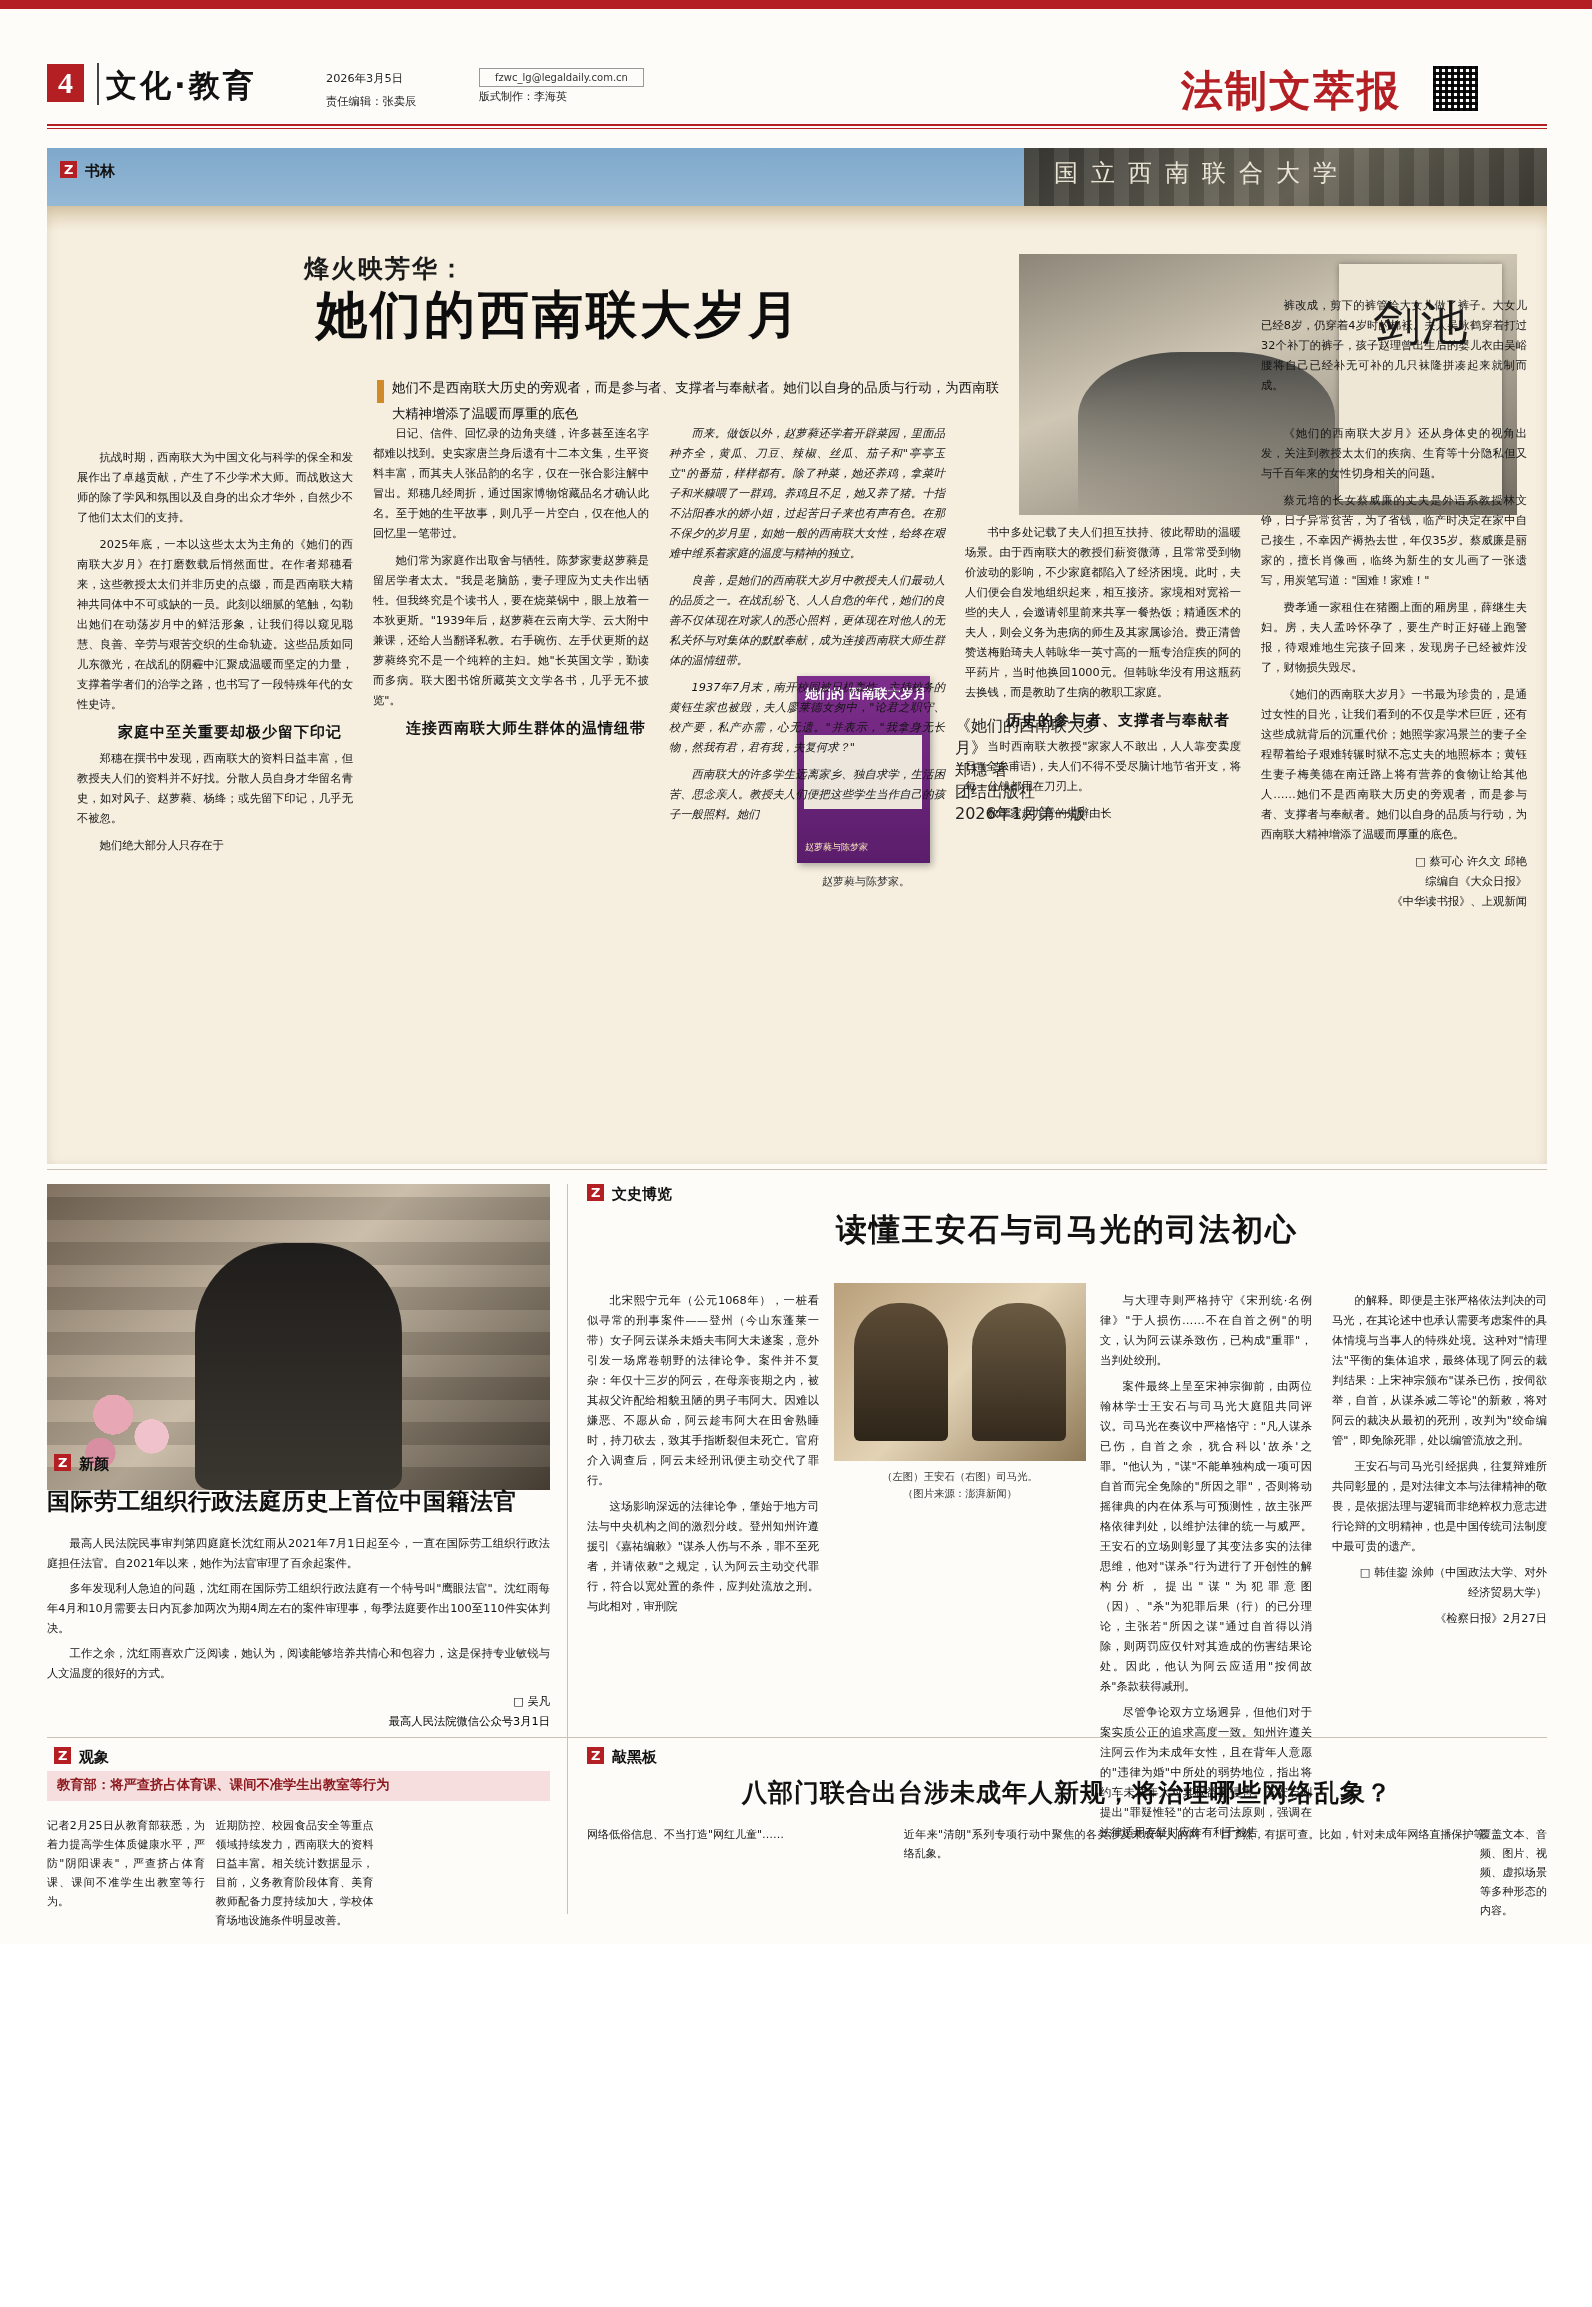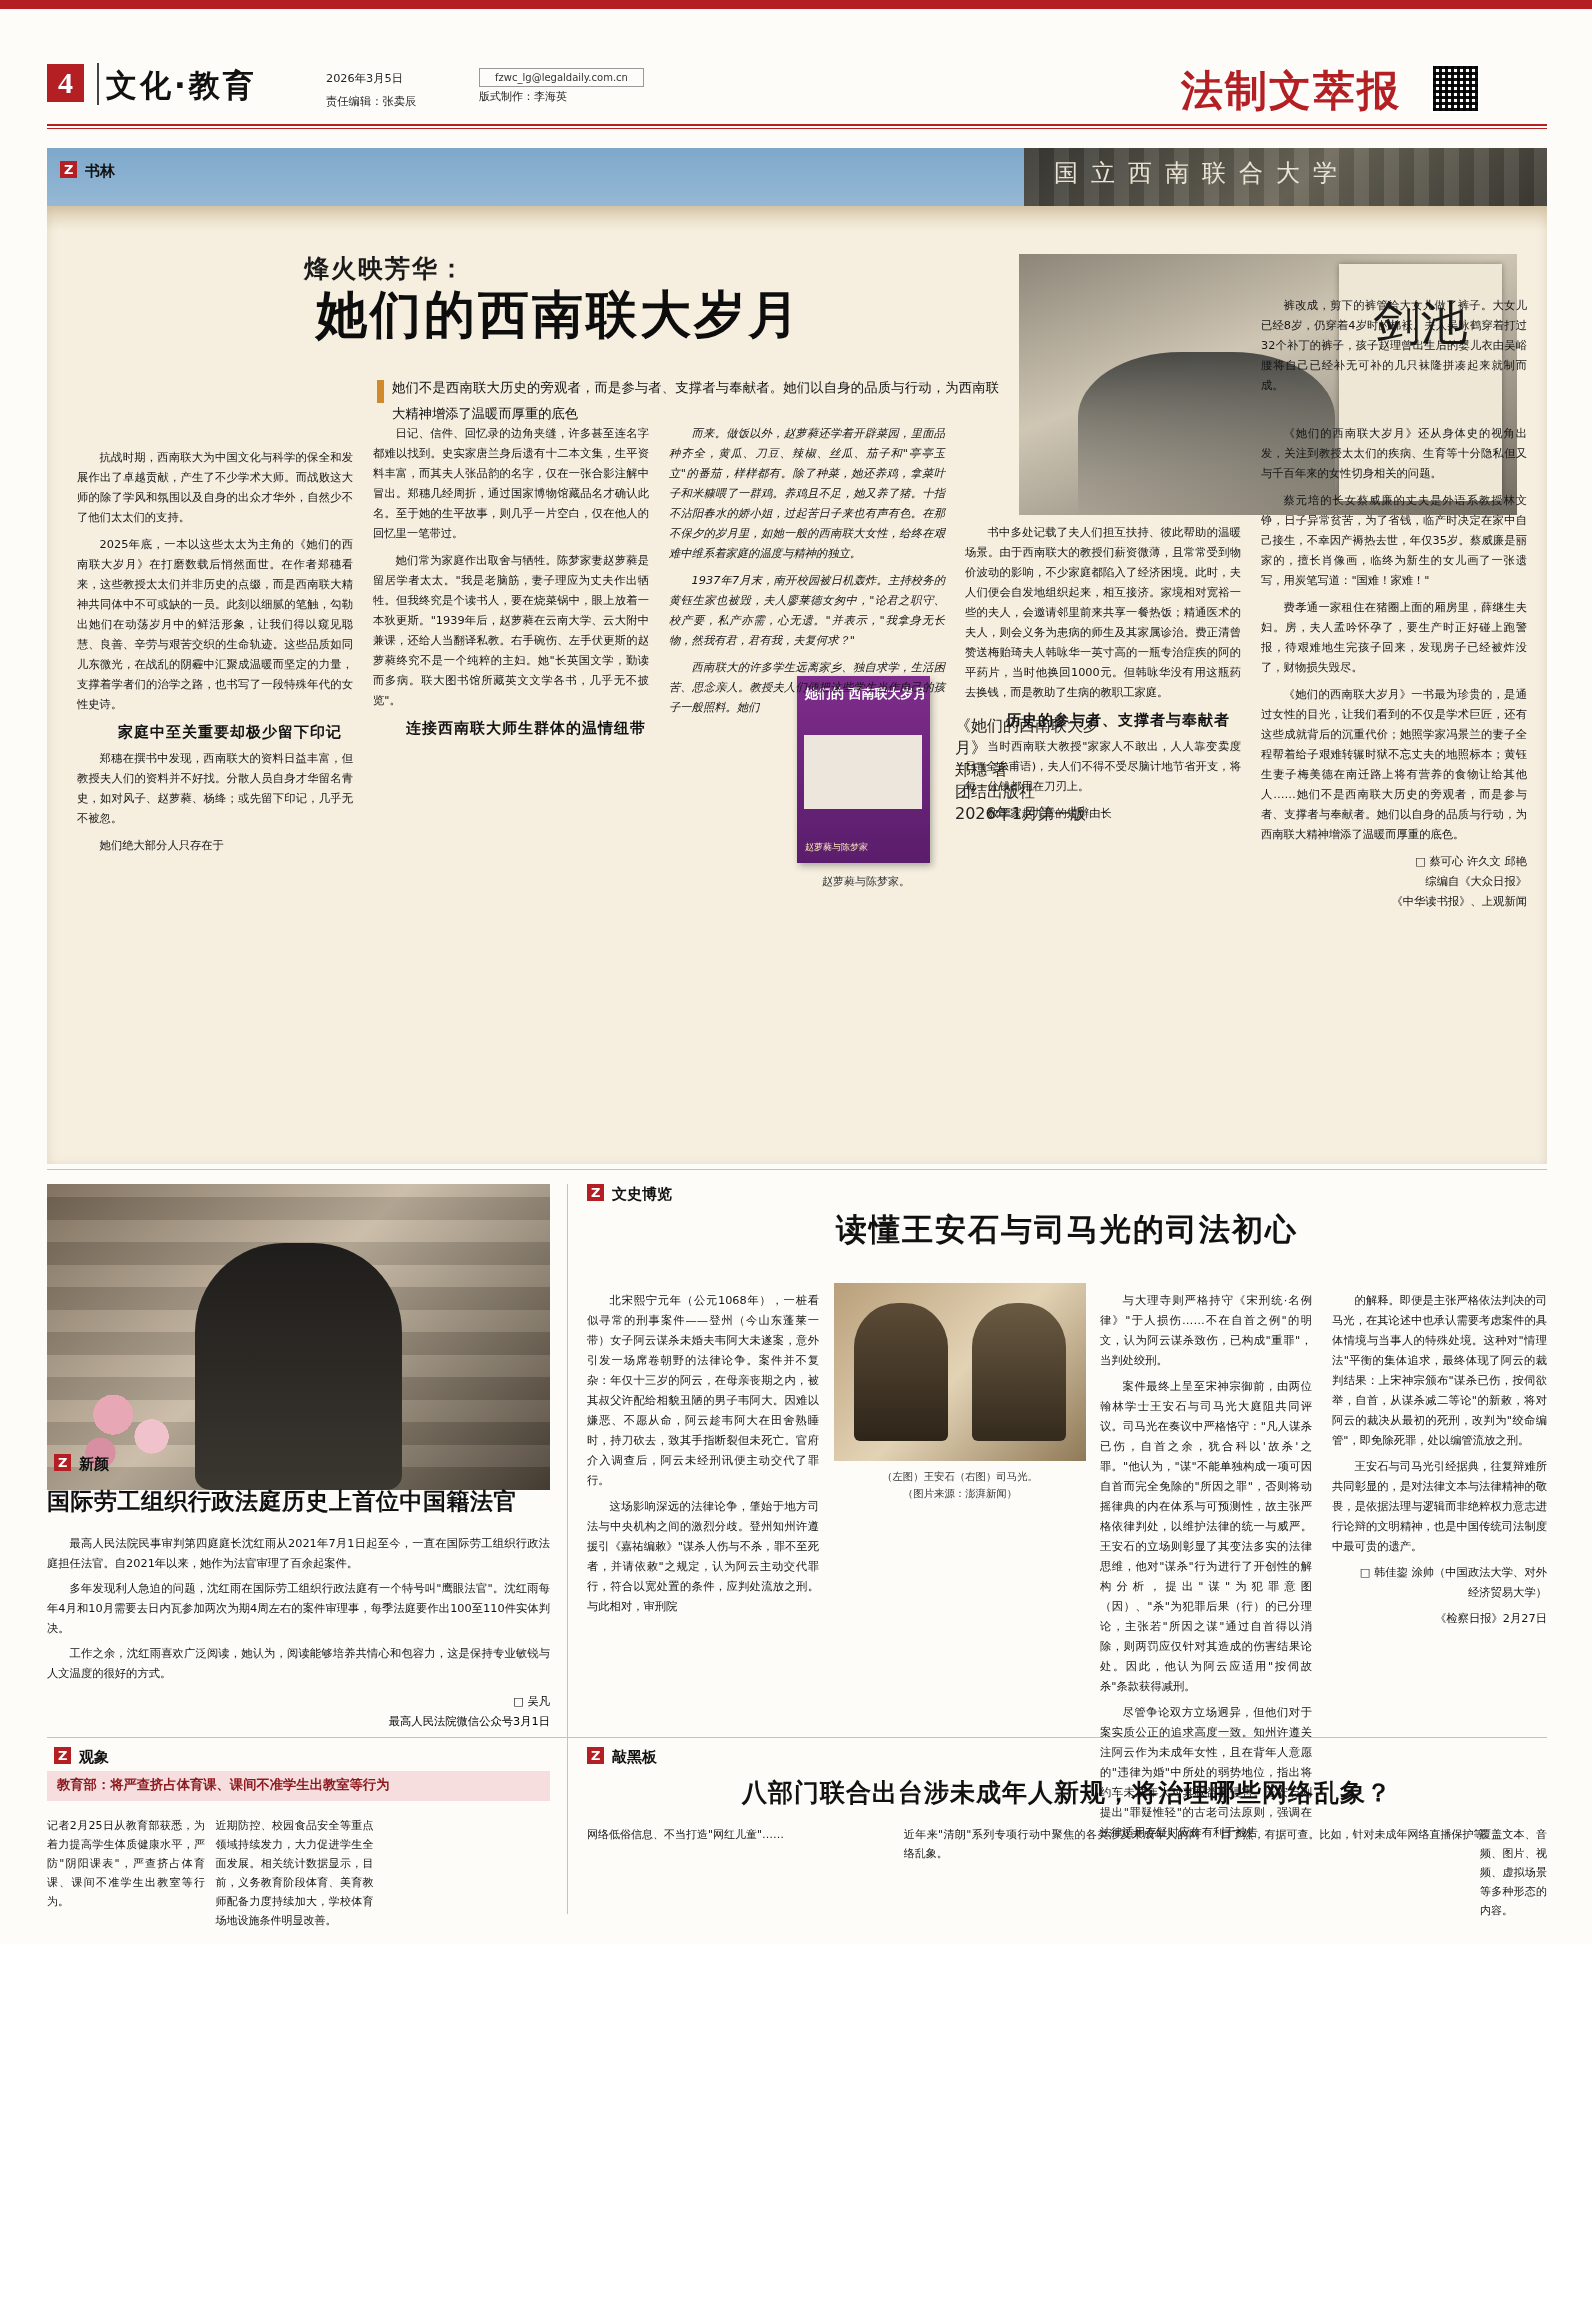--- a/index.html
+++ b/index.html
@@ -189,20 +189,21 @@
 
    <div class="col" style="left:326px;top:276px;width:276px;height:651px;">
      <p>日记、信件、回忆录的边角夹缝，许多甚至连名字都难以找到。史实家唐兰身后遗有十二本文集，生平资料丰富，而其夫人张品韵的名字，仅在一张合影注解中冒出。郑穗几经周折，通过国家博物馆藏品名才确认此名。至于她的生平故事，则几乎一片空白，仅在他人的回忆里一笔带过。</p>
      <p>她们常为家庭作出取舍与牺牲。陈梦家妻赵萝蕤是留居学者太太。"我是老脑筋，妻子理应为丈夫作出牺牲。但我终究是个读书人，要在烧菜锅中，眼上放着一本狄更斯。"1939年后，赵萝蕤在云南大学、云大附中兼课，还给人当翻译私教。右手碗伤、左手伏更斯的赵萝蕤终究不是一个纯粹的主妇。她"长英国文学，勤读而多病。联大图书馆所藏英文文学各书，几乎无不披览"。</p>
      <p class="subhead">连接西南联大师生群体的温情纽带</p>
    </div>
 
    <div class="col" style="left:622px;top:276px;width:276px;height:651px;font-style:italic;">
      <p>而来。做饭以外，赵萝蕤还学着开辟菜园，里面品种齐全，黄瓜、刀豆、辣椒、丝瓜、茄子和"亭亭玉立"的番茄，样样都有。除了种菜，她还养鸡，拿菜叶子和米糠喂了一群鸡。养鸡且不足，她又养了猪。十指不沾阳春水的娇小姐，过起苦日子来也有声有色。在那不保夕的岁月里，如她一般的西南联大女性，给终在艰难中维系着家庭的温度与精神的独立。</p>
      <p class="subhead" style="visibility:hidden;height:0;margin:0">连接西南联大师生群体的温情纽带</p>
+     <p>良善，是她们的西南联大岁月中教授夫人们最动人的品质之一。在战乱纷飞、人人自危的年代，她们的良善不仅体现在对家人的悉心照料，更体现在对他人的无私关怀与对集体的默默奉献，成为连接西南联大师生群体的温情纽带。</p>
      <p>1937年7月末，南开校园被日机轰炸。主持校务的黄钰生家也被毁，夫人廖莱德女匆中，"论君之职守、校产要，私产亦需，心无遗。"并表示，"我拿身无长物，然我有君，君有我，夫复何求？"</p>
      <p>西南联大的许多学生远离家乡、独自求学，生活困苦、思念亲人。教授夫人们便把这些学生当作自己的孩子一般照料。她们</p>
    </div>
 
    <div class="col" style="left:918px;top:375px;width:276px;height:553px;">
      <p>书中多处记载了夫人们担互扶持、彼此帮助的温暖场景。由于西南联大的教授们薪资微薄，且常常受到物价波动的影响，不少家庭都陷入了经济困境。此时，夫人们便会自发地组织起来，相互接济。家境相对宽裕一些的夫人，会邀请邻里前来共享一餐热饭；精通医术的夫人，则会义务为患病的师生及其家属诊治。费正清曾赞送梅贻琦夫人韩咏华一英寸高的一瓶专治症疾的阿的平药片，当时他换回1000元。但韩咏华没有用这瓶药去换钱，而是教助了生病的教职工家庭。</p>
      <p class="subhead">历史的参与者、支撑者与奉献者</p>
      <p>当时西南联大教授"家家人不敢出，人人靠变卖度日"(全糸甫语)，夫人们不得不受尽脑计地节省开支，将每一分钱都用在刀刃上。</p>
      <p>数学家赵九章的短辫由长</p>
    </div>
@@ -241,21 +242,21 @@
 最高人民法院微信公众号3月1日</div>
 
  <div class="obs-flag">
    <span class="flag">Z</span>
    <span class="flaglabel">观象</span>
  </div>
  <div class="obsbox"></div>
  <div class="obstitle">教育部：将严查挤占体育课、课间不准学生出教室等行为</div>
  <div class="obsbody">
    <span class="c">记者2月25日从教育部获悉，为着力提高学生体质健康水平，严防"阴阳课表"，严查挤占体育课、课间不准学生出教室等行为。</span>
-   <span class="c">近期防控、校园食品安全等重点领域持续发力，大力促进学生全面发展。相关统计数据显示，目前，义务教育阶段体育、美育教师配备力度持续加大，学校体育场地设施条件明显改善。</span>
+   <span class="c">近期防控、校园食品安全等重点领域持续发力，西南联大的资料日益丰富。相关统计数据显示，目前，义务教育阶段体育、美育教师配备力度持续加大，学校体育场地设施条件明显改善。</span>
  </div>
 
  <div class="artflag">
    <span class="flag">Z</span>
    <span class="flaglabel">文史博览</span>
  </div>
  <div class="arttitle">读懂王安石与司马光的司法初心</div>
  <div class="artphoto">
    <div class="f1"></div>
    <div class="f2"></div>

